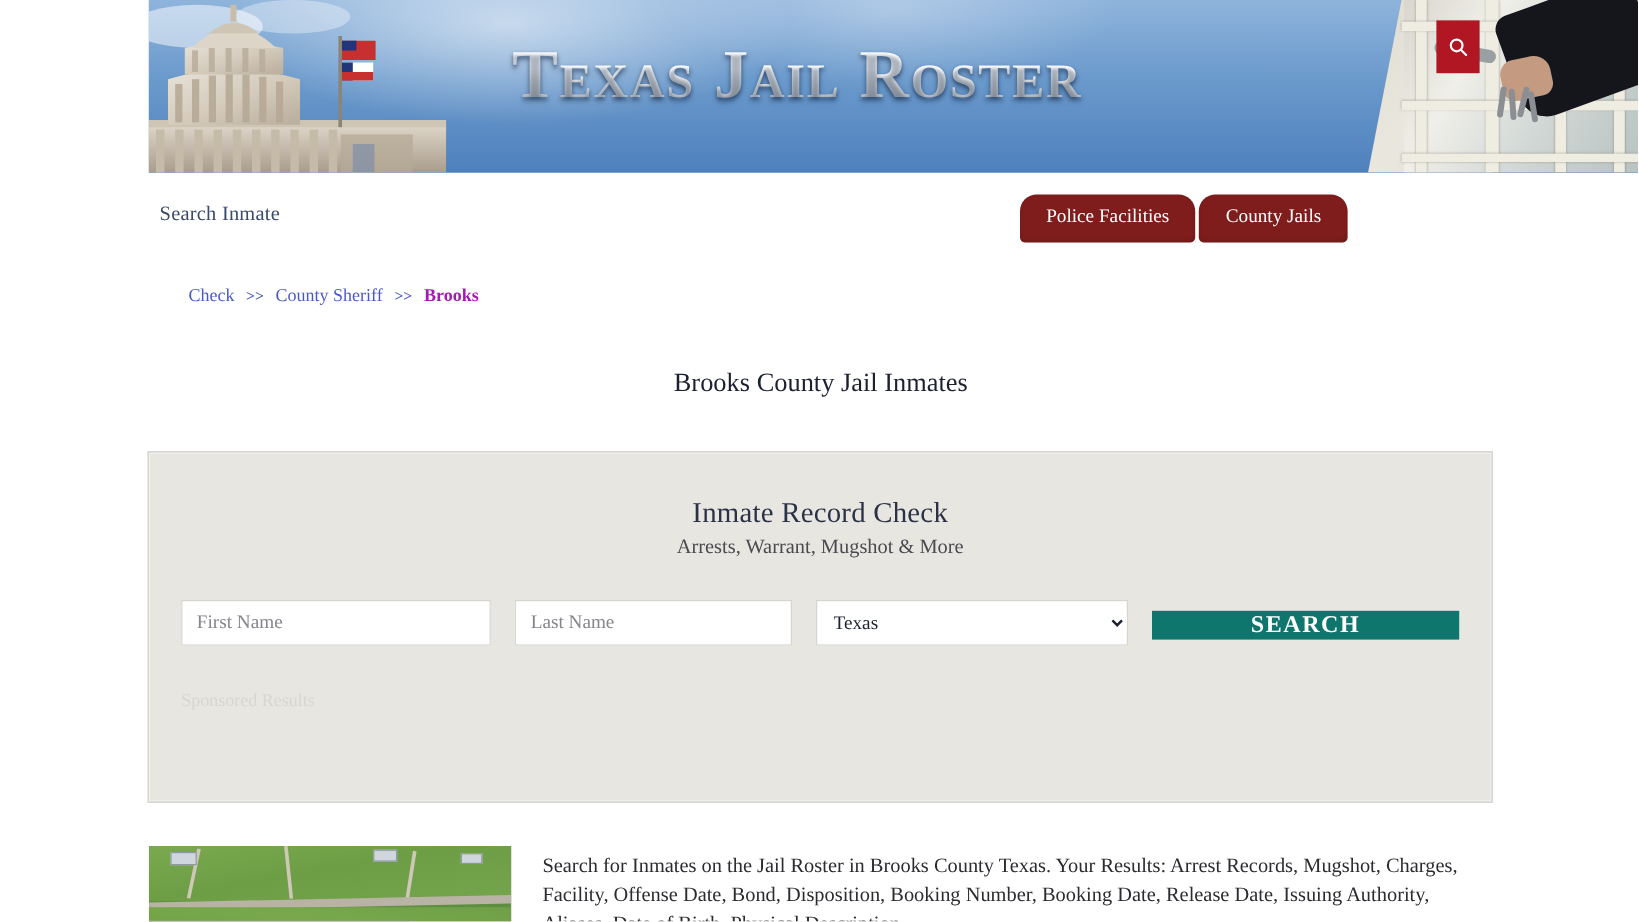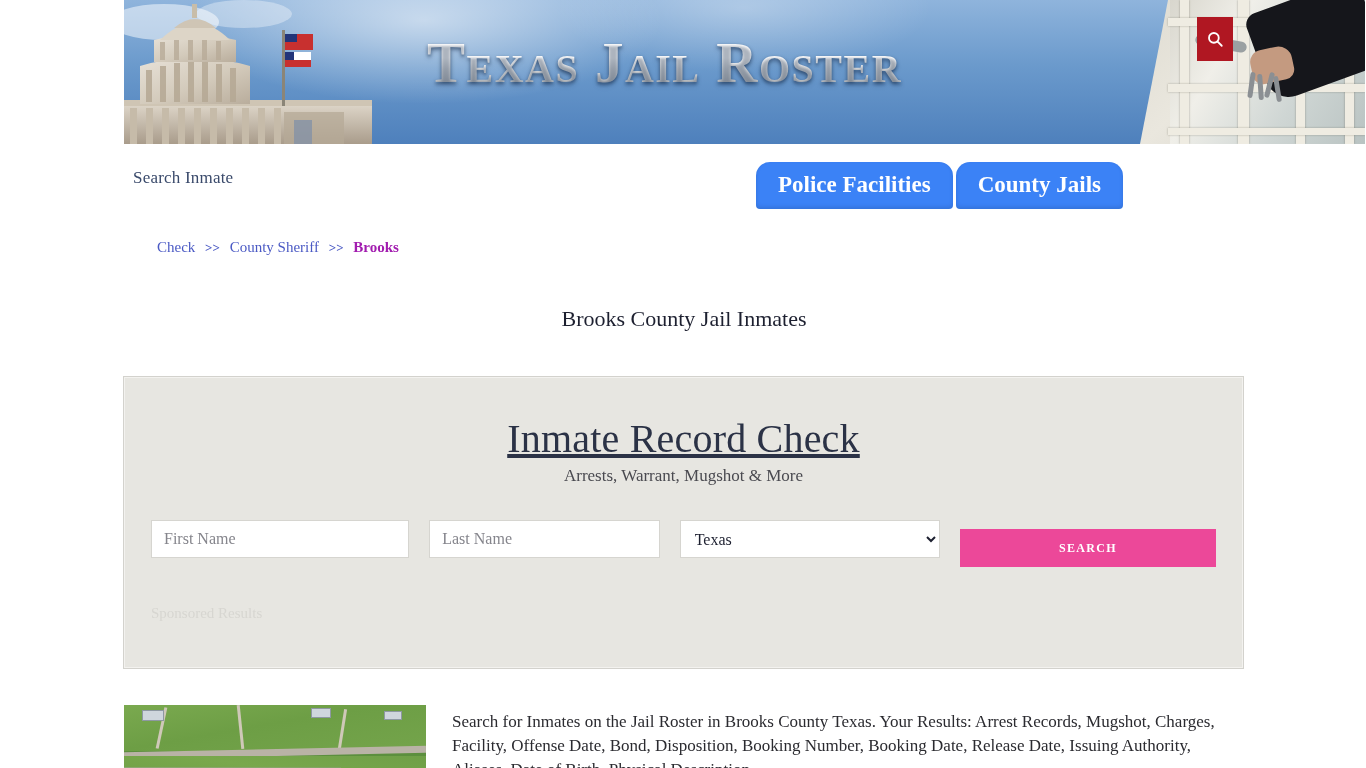--- a/index.html
+++ b/index.html
@@ -157,25 +157,25 @@
   }
   .nav-tabs {
     position: absolute;
     right: 121px;
     top: 18px;
     display: flex;
     align-items: flex-end;
     gap: 3px;
   }
   .nav-tab {
-    background: #3b82f6;
+    background: #7f1d1d;
     color: #ffffff;
     font-family: "Liberation Serif", serif;
-    font-size: 23px;
-    font-weight: 700;
+    font-size: 16px;
+    font-weight: 400;
     padding: 10px 22px 12px 22px;
     border-radius: 14px 14px 4px 4px;
     cursor: pointer;
     white-space: nowrap;
     line-height: 1.1;
     box-shadow: inset 0 -2px 4px rgba(0,0,0,0.12);
   }
   .nav-tab.second { border-radius: 14px 14px 4px 4px; }
   .searchbox {
     position: absolute;
@@ -252,25 +252,24 @@
     width: 1121px;
     height: 293px;
     background: #e7e6e1;
     border: 1px solid #d3d2cd;
     box-shadow: 0 0 0 1px #f3f2ef inset;
   }
   .panel-h1 {
     margin-top: 38px;
     text-align: center;
     font-family: "Liberation Serif", serif;
-    font-size: 40px;
+    font-size: 24px;
     font-weight: 400;
     color: #2b3246;
     letter-spacing: .2px;
-    text-decoration: underline;
   }
   .panel-h2 {
     margin-top: 4px;
     text-align: center;
     font-family: "Liberation Serif", serif;
     font-size: 17px;
     color: #4a4a50;
   }
   .form-row {
     margin-top: 33px;
@@ -297,26 +296,26 @@
     border: 1px solid #d6d5d0;
     background: #ffffff;
     font-family: "Liberation Serif", serif;
     font-size: 16px;
     color: #1d2030;
     padding: 0 10px;
     outline: none;
   }
   .btn-search {
     width: 258px;
-    height: 38px;
-    background: #ec4899;
+    height: 24px;
+    background: #0f766e;
     color: #ffffff;
     border: 0;
     font-family: "Liberation Serif", serif;
-    font-size: 12px;
+    font-size: 20px;
     font-weight: 700;
     letter-spacing: 1.3px;
     cursor: pointer;
     margin-top: 9px;
   }
   .sponsored {
     margin-top: 37px;
     padding-left: 27px;
     font-family: "Liberation Serif", serif;
     font-size: 15px;

